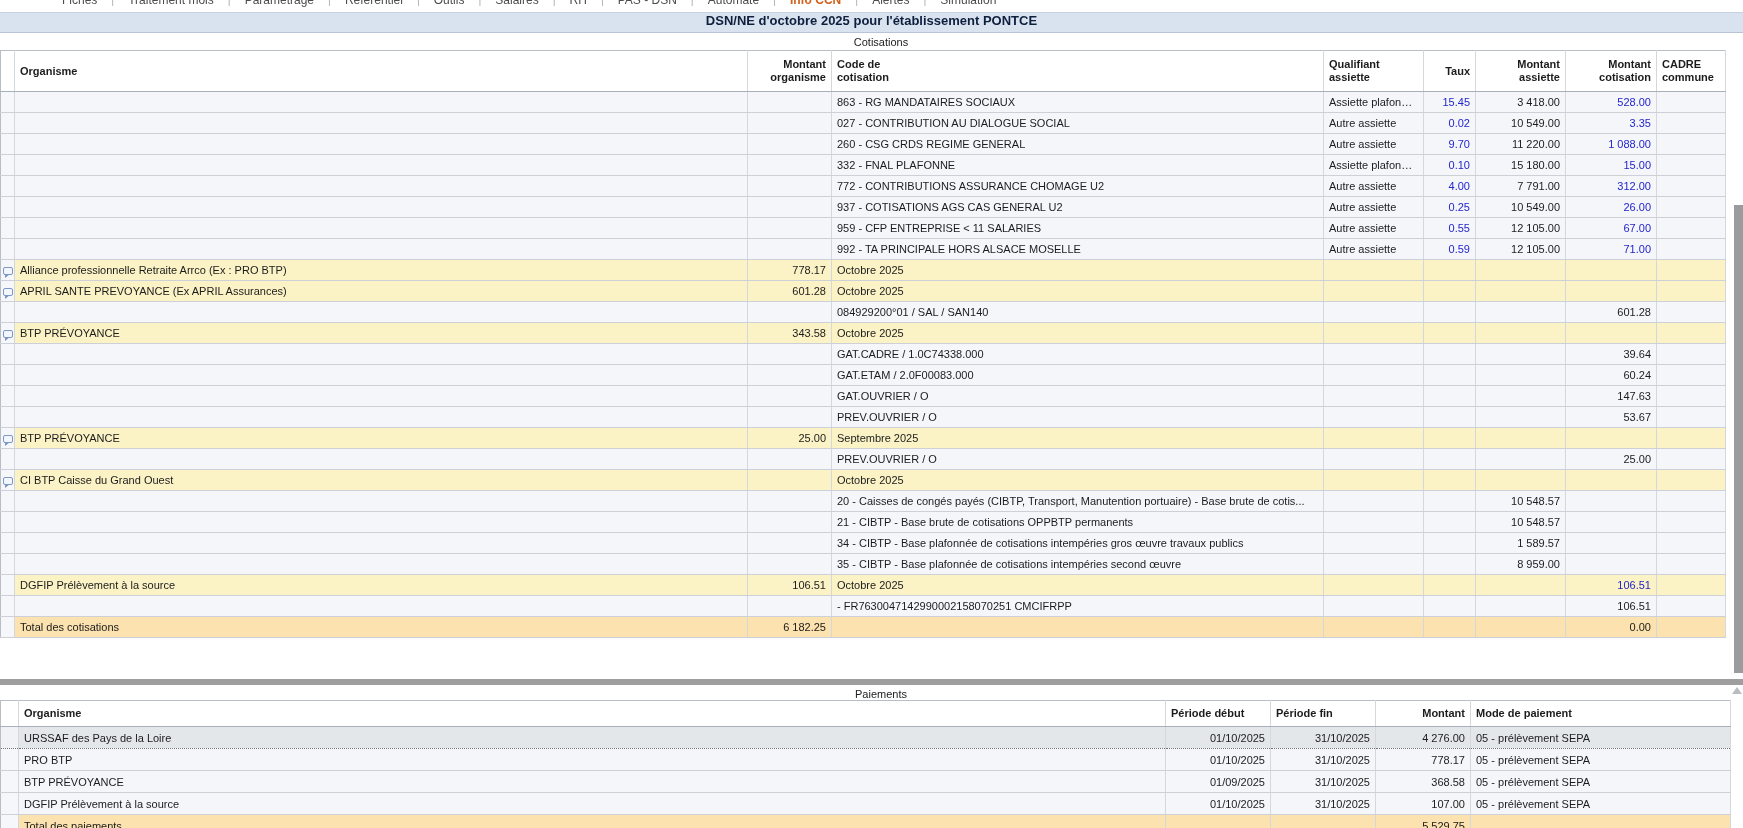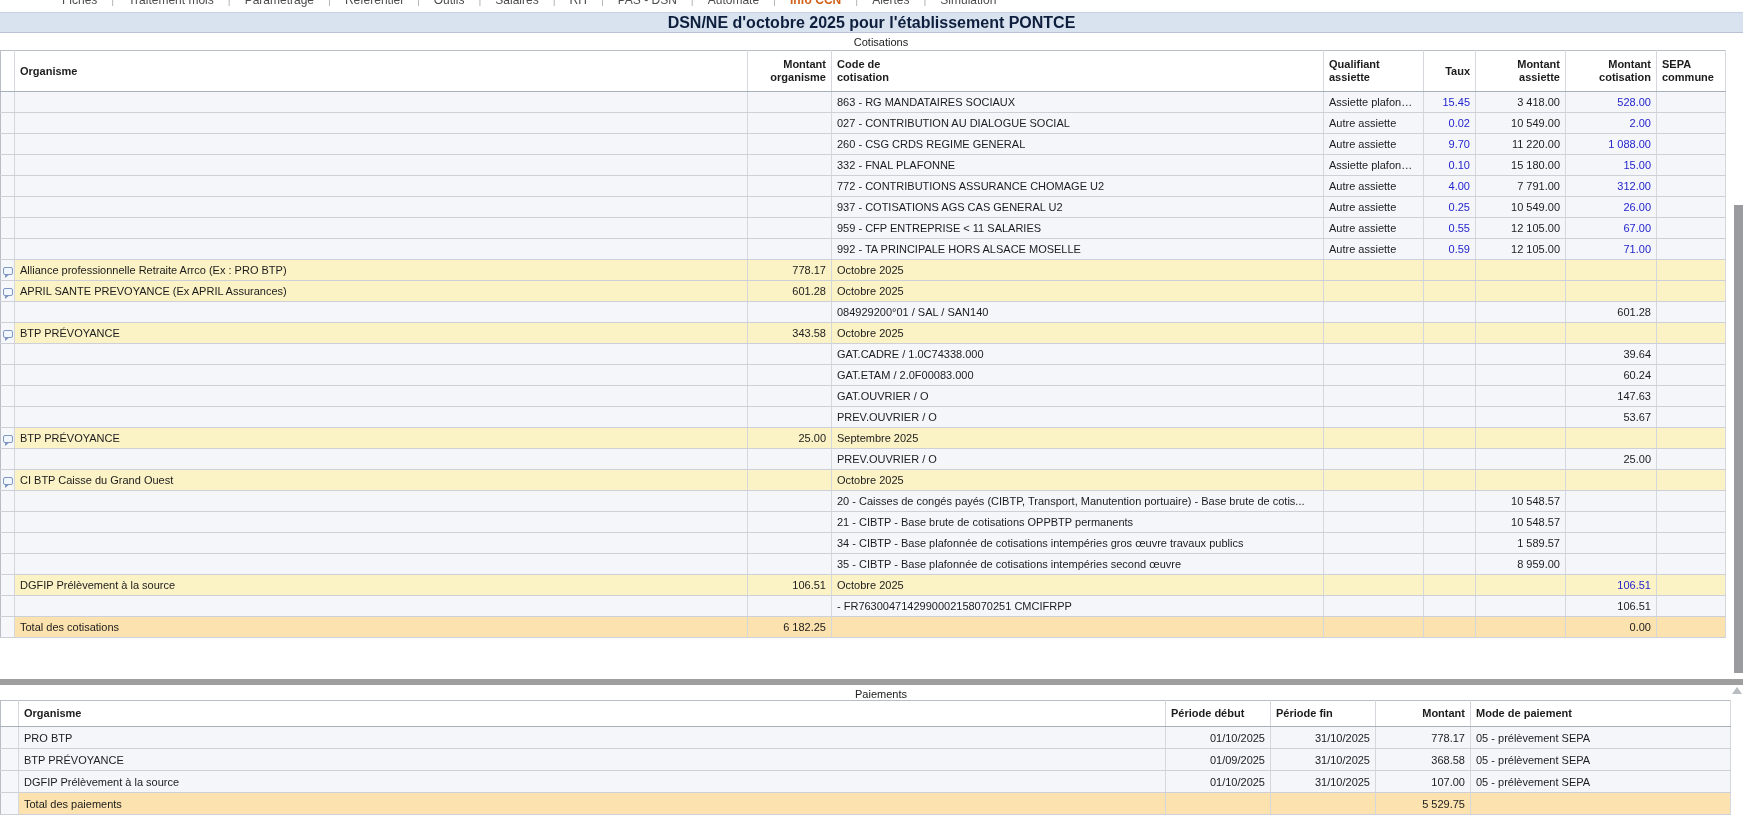--- a/index.html
+++ b/index.html
@@ -22,22 +22,22 @@
   .menubar{position:absolute;top:0;left:0;width:100%;height:10px;overflow:hidden;background:#fff}
   .menubar .inner{position:absolute;top:-7px;left:48px;display:flex;align-items:center;
     white-space:nowrap;font-size:12px;color:#4c4c4c}
   .menu-item{padding:0 14px;cursor:default}
   .menu-item.active{color:#d2601a;font-weight:bold}
   .menu-sep{color:#b0b0b0;font-size:11px}
 
   
   .titlebar{position:absolute;top:12px;left:0;width:100%;height:21px;background:var(--titlebar-bg);
     border-top:1px solid #c6d1e1;border-bottom:1px solid #b8c4d6;
-    display:flex;align-items:flex-end;justify-content:center;
-    font-size:16px;font-weight:bold;color:#0e1f3d}
+    display:flex;align-items:flex-start;justify-content:center;
+    font-size:13px;font-weight:bold;color:#0e1f3d}
 
   .section-label{position:absolute;left:16px;width:1730px;text-align:center;color:#222}
   #cotis-label{top:36px}
   #paie-label{top:688px}
 
   
   table{border-collapse:collapse;table-layout:fixed;background:#fff}
   #cotis-table{position:absolute;top:50px;left:0;width:1725px;border:1px solid #b9bec6}
   #paie-table{position:absolute;top:700px;left:0;width:1730px;border:1px solid #b9bec6}
   th{font-weight:bold;text-align:left;vertical-align:middle;padding:2px 5px;
@@ -135,21 +135,21 @@
 organisme</th>
         <th>Code de
 cotisation</th>
         <th>Qualifiant
 assiette</th>
         <th class="r">Taux</th>
         <th class="r">Montant
 assiette</th>
         <th class="r">Montant
 cotisation</th>
-        <th>SEPA
+        <th>CADRE
 commune</th>
       </tr>
     </thead>
     <tbody id="cotis-body">
         <tr class="detail">
           <td class="gutter"></td>
           <td></td>
           <td class="r"></td>
           <td>863 - RG MANDATAIRES SOCIAUX</td>
           <td>Assiette plafonnée</td>
@@ -159,21 +159,21 @@
           <td></td>
         </tr>
         <tr class="detail">
           <td class="gutter"></td>
           <td></td>
           <td class="r"></td>
           <td>027 - CONTRIBUTION AU DIALOGUE SOCIAL</td>
           <td>Autre assiette</td>
           <td class="r blue">0.02</td>
           <td class="r">10 549.00</td>
-          <td class="r blue">2.00</td>
+          <td class="r blue">3.35</td>
           <td></td>
         </tr>
         <tr class="detail">
           <td class="gutter"></td>
           <td></td>
           <td class="r"></td>
           <td>260 - CSG CRDS REGIME GENERAL</td>
           <td>Autre assiette</td>
           <td class="r blue">9.70</td>
           <td class="r">11 220.00</td>
@@ -465,20 +465,28 @@
       <tr>
         <th></th>
         <th>Organisme</th>
         <th>Période début</th>
         <th>Période fin</th>
         <th class="r">Montant</th>
         <th>Mode de paiement</th>
       </tr>
     </thead>
     <tbody id="paie-body">
+        <tr class="detail selected">
+          <td class="gutter"></td>
+          <td>URSSAF des Pays de la Loire</td>
+          <td class="r">01/10/2025</td>
+          <td class="r">31/10/2025</td>
+          <td class="r">4 276.00</td>
+          <td>05 - prélèvement SEPA</td>
+        </tr>
         <tr class="detail">
           <td class="gutter"></td>
           <td>PRO BTP</td>
           <td class="r">01/10/2025</td>
           <td class="r">31/10/2025</td>
           <td class="r">778.17</td>
           <td>05 - prélèvement SEPA</td>
         </tr>
         <tr class="detail">
           <td class="gutter"></td>

